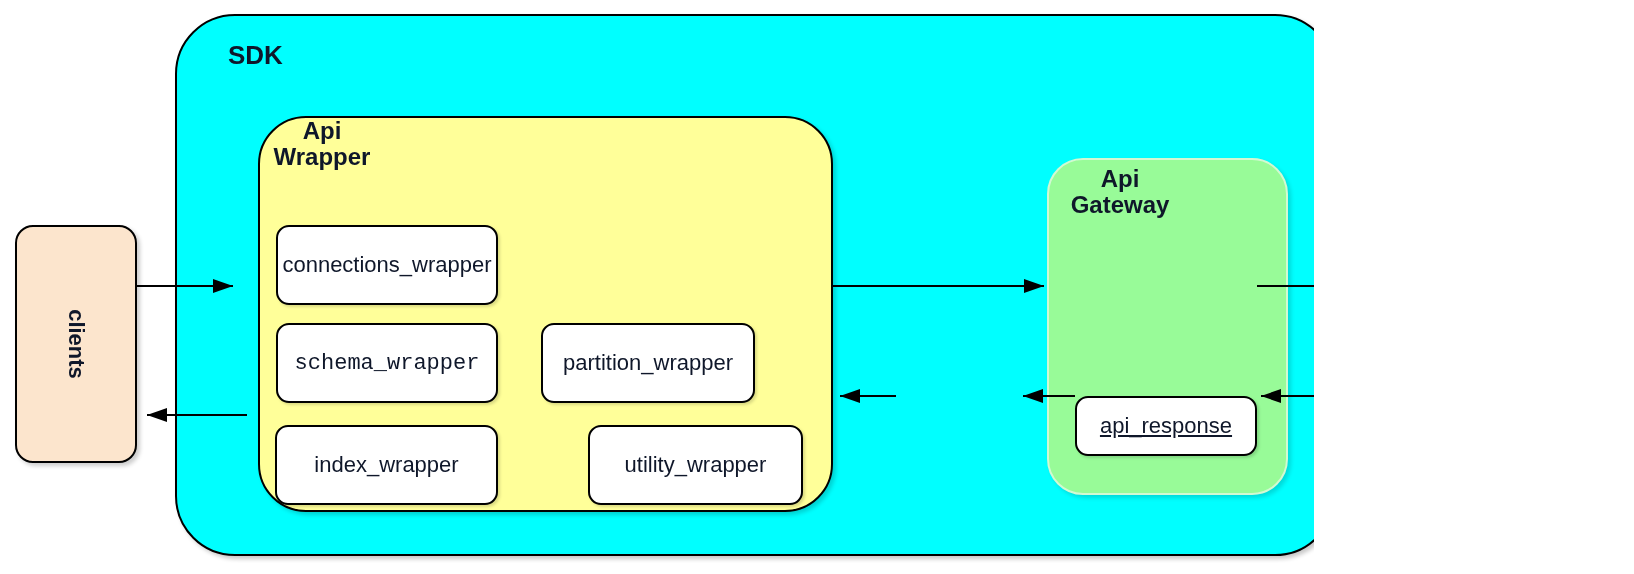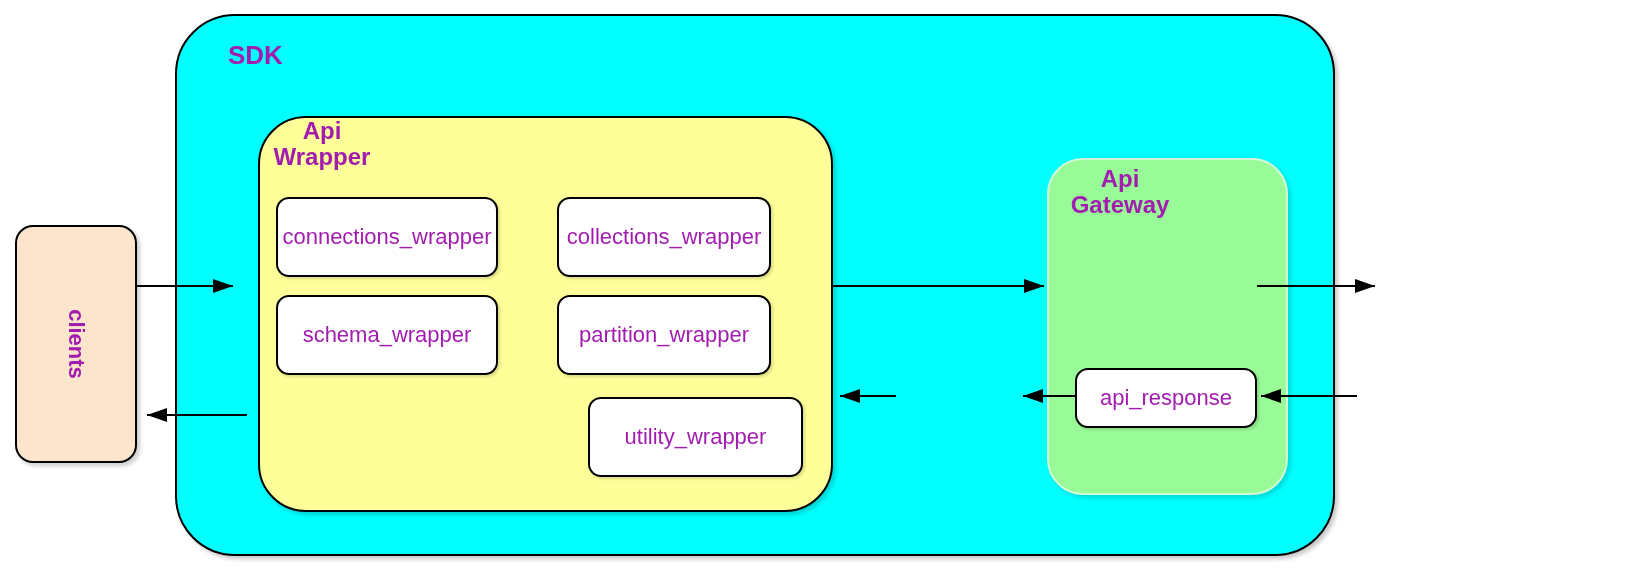--- a/index.html
+++ b/index.html
@@ -3,25 +3,25 @@
 <meta charset="utf-8">
 <style>
   html, body {
     margin: 0;
     padding: 0;
     background: #ffffff;
     font-family: "Liberation Sans", sans-serif;
   }
   #canvas {
     position: relative;
-    width: 1634px;
+    width: 1314px;
     height: 574px;
     background: #ffffff;
     overflow: hidden;
-    color: #a21caf;
+    color: #0f172a;
   }
   .shape {
     position: absolute;
     box-sizing: border-box;
   }
   
   .sdk {
     left: 175px; top: 14px; width: 1160px; height: 542px;
     background: #00ffff;
     border: 2px solid #000;
@@ -85,30 +85,31 @@
   .node {
     position: absolute;
     box-sizing: border-box;
     background: #ffffff;
     border: 2px solid #000;
     border-radius: 13px;
     box-shadow: 2px 2px 3px rgba(0,0,0,0.15);
     display: flex; align-items: center; justify-content: center;
     font-size: 22px;
     white-space: nowrap;
+    margin-top: 28px;
   }
   .n-connections { left: 276px; top: 197px; width: 222px; height: 80px; }
   .n-collections { left: 557px; top: 197px; width: 214px; height: 80px; }
-  .n-schema      { left: 276px; top: 295px; width: 222px; height: 80px; }
-  .n-partition   { left: 557px; top: 295px; width: 214px; height: 80px; text-align: right; }
+  .n-schema      { left: 276px; top: 295px; width: 222px; height: 80px; font-family: Liberation Mono, monospace; }
+  .n-partition   { left: 541px; top: 295px; width: 214px; height: 80px; text-align: right; }
   .n-index       { left: 275px; top: 397px; width: 223px; height: 80px; }
   .n-utility     { left: 588px; top: 397px; width: 215px; height: 80px; }
   .n-checker     { left: 896px; top: 366px; width: 121px; height: 61px; border-radius: 11px; }
   .n-request     { left: 1075px; top: 257px; width: 182px; height: 60px; }
-  .n-response    { left: 1075px; top: 368px; width: 182px; height: 60px; }
+  .n-response    { left: 1075px; top: 368px; width: 182px; height: 60px; text-decoration: underline; }
   
   #arrows {
     position: absolute;
     left: 0; top: 0;
     pointer-events: none;
   }
   #arrows line { stroke: #000; stroke-width: 2; }
 </style>
 </head>
 <body>
@@ -116,23 +117,23 @@
 <div id="canvas">
 
   <div class="shape sdk"></div>
   <div class="shape sdk-label">SDK</div>
 
   <div class="shape api-wrapper"></div>
   <div class="shape api-wrapper-label">Api
 Wrapper</div>
 
   <div class="node n-connections">connections_wrapper</div>
-  <div class="node n-collections">collections_wrapper</div>
   <div class="node n-schema">schema_wrapper</div>
   <div class="node n-partition">partition_wrapper</div>
+  <div class="node n-index">index_wrapper</div>
   <div class="node n-utility">utility_wrapper</div>
 
 
   <div class="shape api-gateway"></div>
   <div class="shape api-gateway-label">Api
 Gateway</div>
   <div class="node n-response">api_response</div>
 
   <div class="shape clients">
     <span class="vtext">clients</span>

